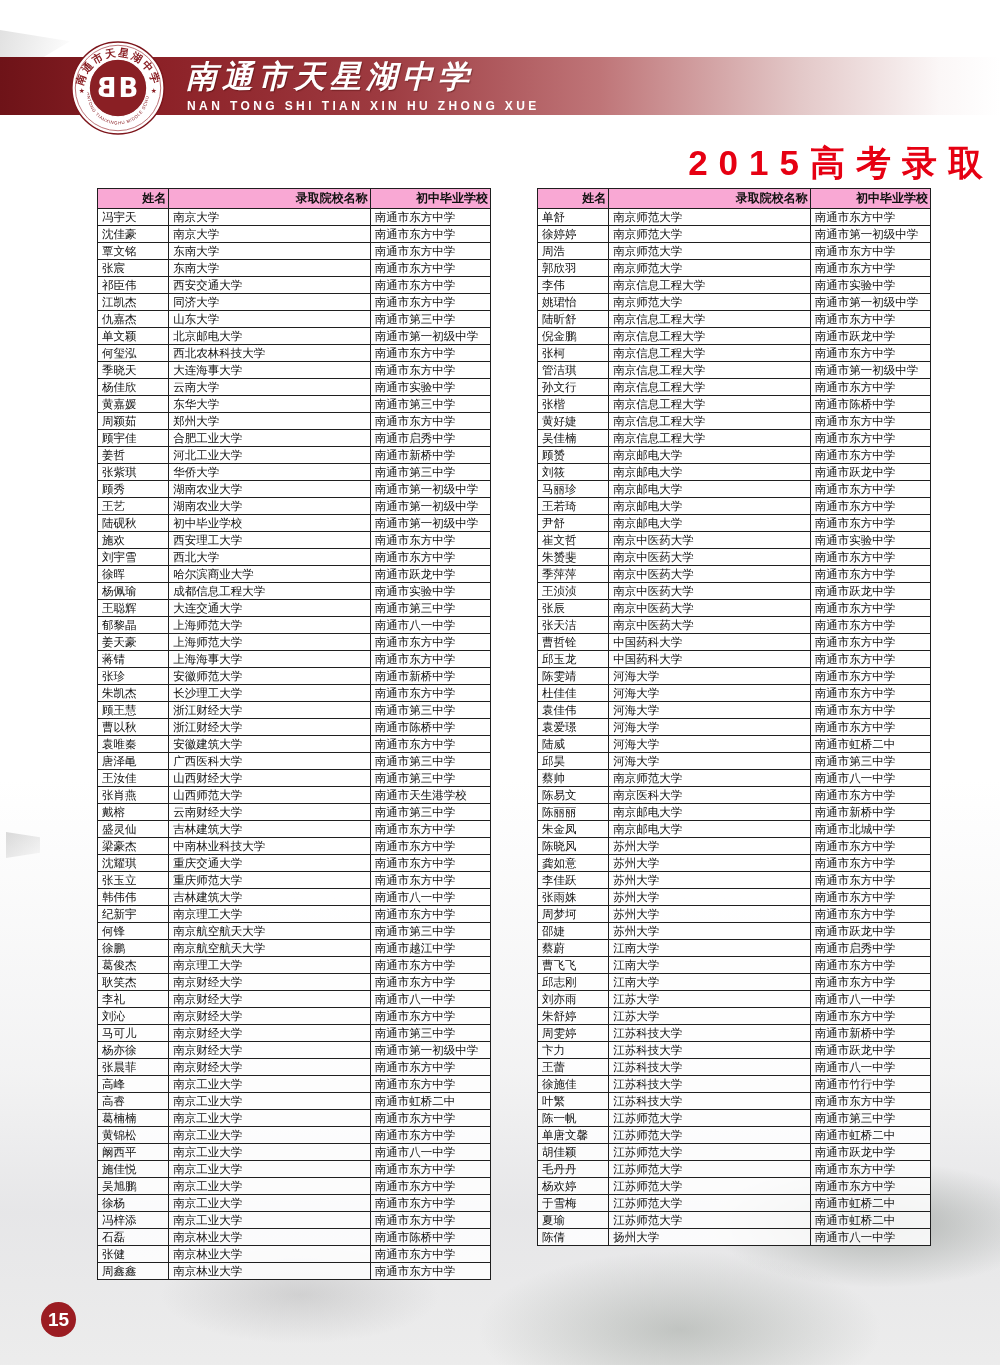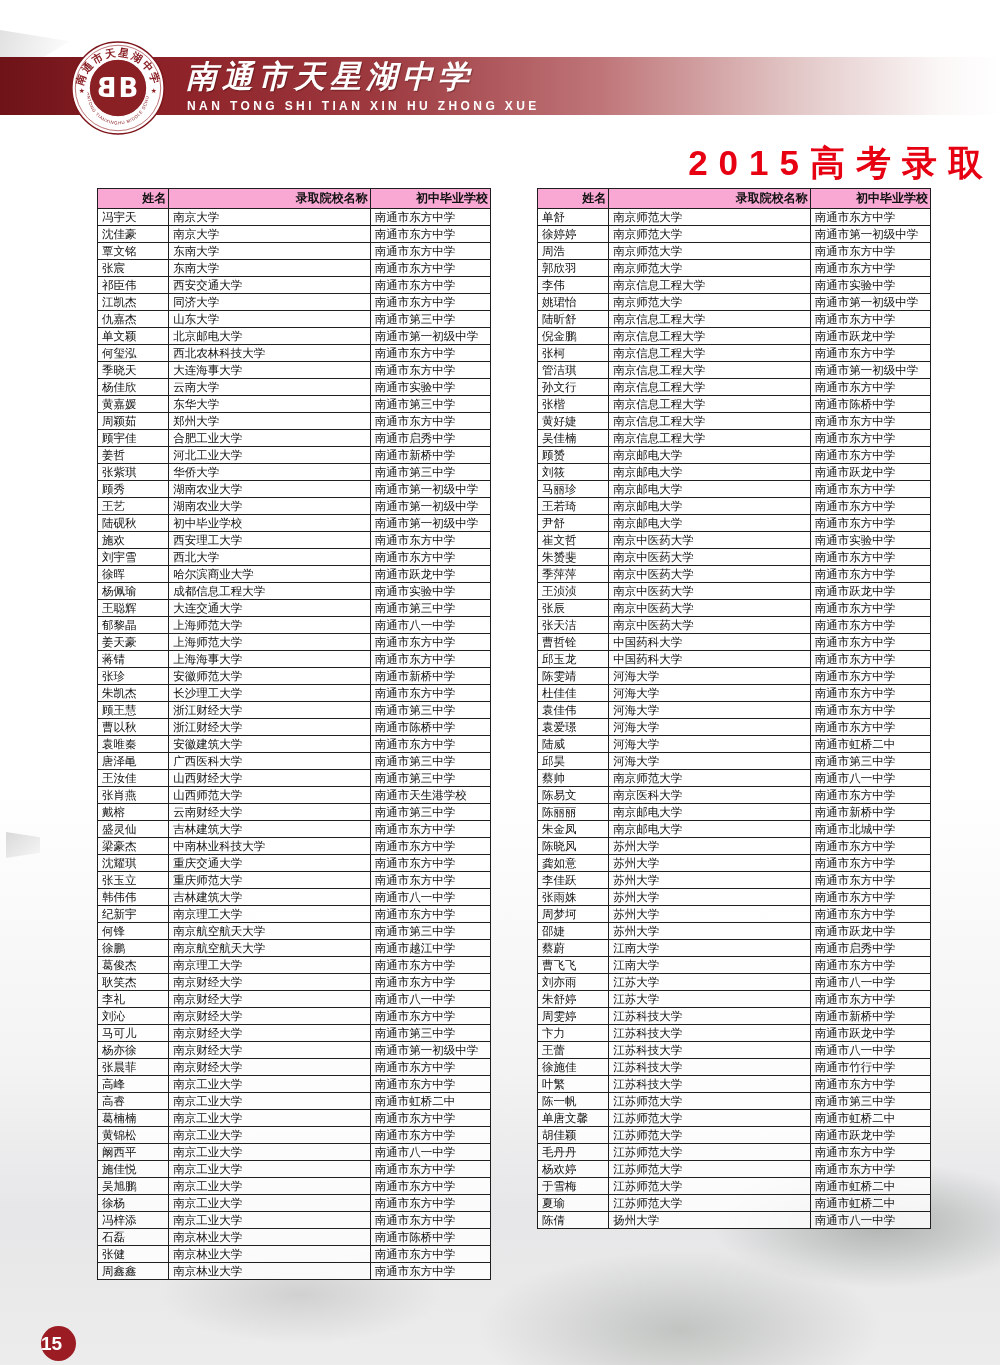--- a/index.html
+++ b/index.html
@@ -61,21 +61,21 @@
   table.adm td{
     border:1px solid #1f1f1f;height:16px;line-height:16px;padding:0 4px;
     background:rgba(255,255,255,0.84);white-space:nowrap;overflow:hidden;
     text-align:left;
   }
   .cw0{width:71px;} .cw1{width:201px;} .cw2{width:120px;}
   
   .page-badge{
     position:absolute;left:41px;top:1302px;width:35px;height:35px;border-radius:50%;
     background:#9b1c22;color:#ffffff;font-size:19px;font-weight:bold;
-    display:flex;align-items:center;margin-top:24px;
+    display:flex;align-items:center;justify-content:center;
   }
 </style>
 </head>
 <body>
 
 <div class="bg-photo"></div>
 <div class="bg-flag"></div>
 <div class="corner-mark"></div>
 
 <div class="band"></div>
@@ -673,20 +673,25 @@
         <td>蔡蔚</td>
         <td>江南大学</td>
         <td>南通市启秀中学</td>
       </tr>
       <tr>
         <td>曹飞飞</td>
         <td>江南大学</td>
         <td>南通市东方中学</td>
       </tr>
       <tr>
+        <td>邱志刚</td>
+        <td>江南大学</td>
+        <td>南通市东方中学</td>
+      </tr>
+      <tr>
         <td>刘亦雨</td>
         <td>江苏大学</td>
         <td>南通市八一中学</td>
       </tr>
       <tr>
         <td>朱舒婷</td>
         <td>江苏大学</td>
         <td>南通市东方中学</td>
       </tr>
       <tr>

